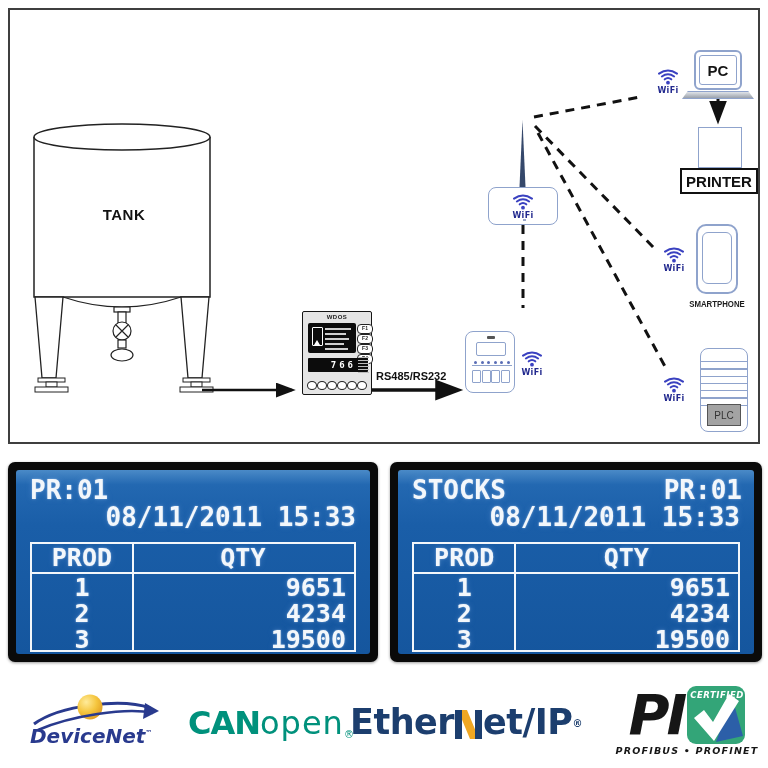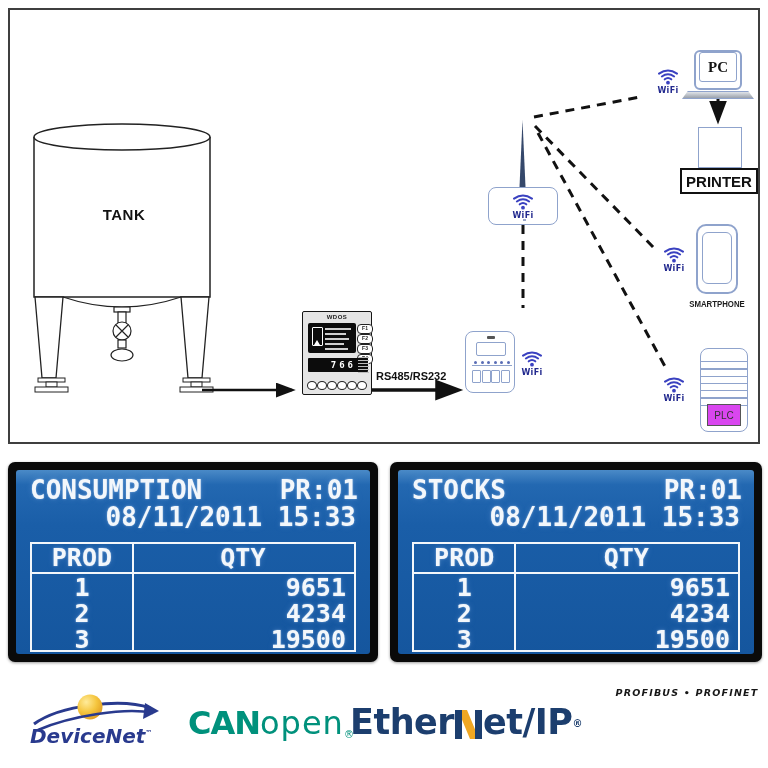--- a/index.html
+++ b/index.html
@@ -49,21 +49,21 @@
   .reader-keys{position:absolute;left:6px;top:38px;width:38px;display:flex;justify-content:space-between;}
   .reader-keys i{width:7px;height:11px;border:1.2px solid #8fa3cc;border-radius:1px;}
 
   
   .router{left:478px;top:177px;width:70px;height:38px;border-radius:8px;
     display:flex;align-items:center;justify-content:center;}
   .router:after{content:"";position:absolute;bottom:3px;left:50%;width:3px;height:2px;background:#9aa7c9;}
 
   
   .pc-mon{left:684px;top:40px;width:48px;height:40px;border:2px solid #8fa3cc;border-radius:6px;
-    display:flex;align-items:flex-start;justify-content:center;font-family:Liberation Serif, serif;}
+    display:flex;align-items:center;justify-content:center;}
   .pc-scr{border:1.5px solid #8fa3cc;border-radius:3px;width:36px;height:28px;display:flex;
     align-items:center;justify-content:center;font-weight:bold;font-size:15px;color:#141414;}
   .pc-base{left:672px;top:81px;width:72px;height:8px;background:linear-gradient(180deg,#dfe3e8,#9aa1ab);
     border:1px solid #8fa3cc;clip-path:polygon(8% 0,92% 0,100% 100%,0 100%);}
 
   
   .printer-paper{left:688px;top:117px;width:44px;height:41px;border:1.2px solid #8fa3cc;}
   .printer-box{left:670px;top:158px;width:78px;height:26px;border:2.5px solid #111;
     display:flex;align-items:center;justify-content:center;font-weight:bold;font-size:15px;color:#111;}
 
@@ -72,21 +72,21 @@
   .phone-inner{position:absolute;left:4px;top:6px;right:4px;bottom:8px;border:1.5px solid #8fa3cc;border-radius:6px;}
   .phone-label{left:664px;top:289px;width:86px;text-align:center;font-size:8.5px;font-weight:bold;color:#1c1c1c;
     transform:scaleX(.92);letter-spacing:0;}
 
   
   .plc{left:690px;top:338px;width:48px;height:84px;border-radius:8px;overflow:hidden;}
   .plc-lines{position:absolute;left:0;right:0;top:6px;height:52px;
     background:repeating-linear-gradient(180deg,transparent 0 6px,#8fa3cc 6px 7.3px);}
   .plc-box{position:absolute;left:50%;transform:translateX(-50%);bottom:5px;width:32px;height:20px;
     border:1.5px solid #555;display:flex;align-items:center;justify-content:center;
-    font-size:10px;color:#333;background:#d946ef;}
+    font-size:10px;color:#333;background:#a3a3a3;}
 
   
   .lcd{position:absolute;top:462px;height:200px;background:#0a0a0a;border-radius:7px;
     box-shadow:0 1px 3px rgba(0,0,0,.4);padding:8px;box-sizing:border-box;}
   .lcd-1{left:8px;width:370px;}
   .lcd-2{left:390px;width:372px;}
   .lcd-screen{width:100%;height:100%;border-radius:3px;position:relative;overflow:hidden;
     background:linear-gradient(180deg,#4a8ac7 0%,#2368b1 8%,#1a5ea8 30%,#15569e 100%);
     font-family:"DejaVu Sans Mono",monospace;font-weight:bold;color:#f3f7fb;
     text-shadow:0 0 2px rgba(210,230,255,.55),0 0 6px rgba(150,195,255,.25);}
@@ -291,21 +291,20 @@
       </g>
       <circle cx="12" cy="15.5" r="2" fill="#3a41c0"></circle>
     </svg>
     <span class="wifi-txt">WiFi</span>
   </div>
 </div>
 
 <div class="lcd lcd-1">
   <div class="lcd-screen">
     <div class="lcd-line1">
-      <span>CONSUMPTION</span>
       <span>PR:01</span>
     </div>
     <div class="lcd-line2">08/11/2011 15:33</div>
     <div class="lcd-table">
       <div class="lcd-div"></div>
       <div class="lcd-thead">
         <span class="lcd-c1">PROD</span>
         <span class="lcd-c2">QTY</span>
       </div>
       <div class="lcd-r">
@@ -381,14 +380,23 @@
   <svg width="27" height="29" viewBox="0 0 27 29">
     <polygon points="3,0 12,0 24,29 15,29" fill="#f0a722"></polygon>
     <rect x="0" y="0" width="7" height="29" fill="#1c3e6e"></rect>
     <rect x="20" y="0" width="7" height="29" fill="#1c3e6e"></rect>
   </svg>
   <span>et/IP</span>
   <span class="reg">®</span>
 </div>
 
 <div class="logo pi">
+  <div class="pi-row">
+    <span class="pi-txt">PI</span>
+    <svg width="58" height="58" viewBox="0 0 58 58">
+      <rect x="0" y="0" width="58" height="58" rx="9" fill="#33a578"></rect>
+      <polygon points="45,11 56,50 29,56" fill="#2c5fa8"></polygon>
+      <polygon points="7,32 17,24 26,36 42,8 52,15 27,55" fill="#fff"></polygon>
+      <text x="30" y="12" text-anchor="middle" font-family="DejaVu Sans, sans-serif" font-style="italic" font-weight="bold" font-size="8.5" fill="#fff" letter-spacing="0.5">CERTIFIED</text>
+    </svg>
+  </div>
   <div class="pi-sub">PROFIBUS • PROFINET</div>
 </div>
 
 </body></html>

